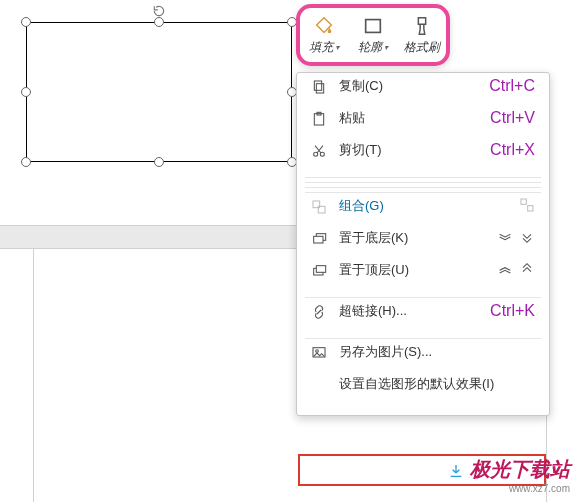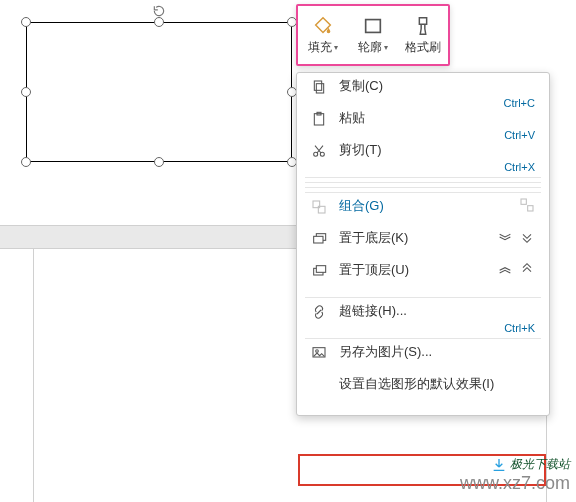--- a/index.html
+++ b/index.html
@@ -15,45 +15,45 @@
 
   .shape { position: absolute; left: 26px; top: 22px; width: 266px; height: 140px; }
   .shape-rect { position:absolute; left:0; top:0; width:100%; height:100%; border:1.5px solid #000; background:#fff; }
   .handle { position:absolute; width:10px; height:10px; background:#fff; border:1px solid #666; border-radius:50%; transform:translate(-50%,-50%); }
   .h-tl{left:0;top:0;} .h-tm{left:50%;top:0;} .h-tr{left:100%;top:0;}
   .h-ml{left:0;top:50%;} .h-mr{left:100%;top:50%;}
   .h-bl{left:0;top:100%;} .h-bm{left:50%;top:100%;} .h-br{left:100%;top:100%;}
   .rot { position:absolute; left:50%; top:-18px; transform:translateX(-50%); color:#888; font-size:14px; }
 
   
-  .toolbar { position:absolute; left:296px; top:4px; width:154px; height:62px; background:#fff; border:2px solid #ec4899; border-radius:2px; box-shadow:0 2px 6px rgba(0,0,0,0.15); display:flex; }
+  .toolbar { position:absolute; left:296px; top:4px; width:154px; height:62px; background:#fff; border:4px solid #ec4899; border-radius:15px; box-shadow:0 2px 6px rgba(0,0,0,0.15); display:flex;font-style:italic; }
   .tool { flex:1; display:flex; flex-direction:column; align-items:center; justify-content:center; gap:2px; font-size:12px; color:#333; cursor:pointer; }
   .tool svg { width:22px; height:22px; }
   .tool .lbl { display:flex; align-items:center; gap:2px; }
   .tool .caret { font-size:8px; color:#666; }
 
   
   .menu { position:absolute; left:296px; top:72px; width:254px; background:#fff; border:1px solid #c9c9c9; border-radius:3px; box-shadow:0 3px 10px rgba(0,0,0,0.2); padding:4px 0 8px; }
   .mi { display:flex; align-items:flex-start; height:32px; padding:0 14px 0 12px; font-size:13px; color:#333; cursor:pointer; position:relative; }
   .mi.disabled { color:#0369a1; }
   .mi .ico { width:20px; height:20px; margin-right:10px; display:flex; align-items:center; justify-content:center; color:#555; flex-shrink:0; }
   .mi.disabled .ico { color:#c0c0c0; }
   .mi .ico svg { width:16px; height:16px; }
   .mi .txt { flex:1; white-space:nowrap; }
-  .mi .sc  { font-size:11px; color:#0369a1;margin-top:20px; }
+  .mi .sc  { font-size:16px; color:#a21caf; }
   .mi .sub { font-size:10px; color:#888; margin-left:auto; }
   .mi .right { display:flex; gap:6px; align-items:center; }
   .mi .right svg { width:16px; height:16px; color:#555; }
   .sep { height:1px; background:#e5e5e5; margin:4px 8px; }
   .highlight { position:absolute; left:298px; top:454px; width:248px; height:32px; border:2px solid #d93a2b; pointer-events:none; }
 
   
   .wm { position:absolute; right:6px; bottom:8px; text-align:right; pointer-events:none; }
-  .wm .t1 { font-size:12px; color:#14532d; font-style:italic; font-weight:normal; }
-  .wm .t2 { font-size:18px; color:#8a8a8a; }
+  .wm .t1 { font-size:20px; color:#be185d; font-style:italic; font-weight:bold; }
+  .wm .t2 { font-size:10px; color:#8a8a8a; }
   .wm svg { vertical-align:middle; }
 </style>
 </head>
 <body>
 
 <div class="canvas">
   <div class="hgap"></div>
   <div class="vgap-left"></div>
 
   <div class="shape">

